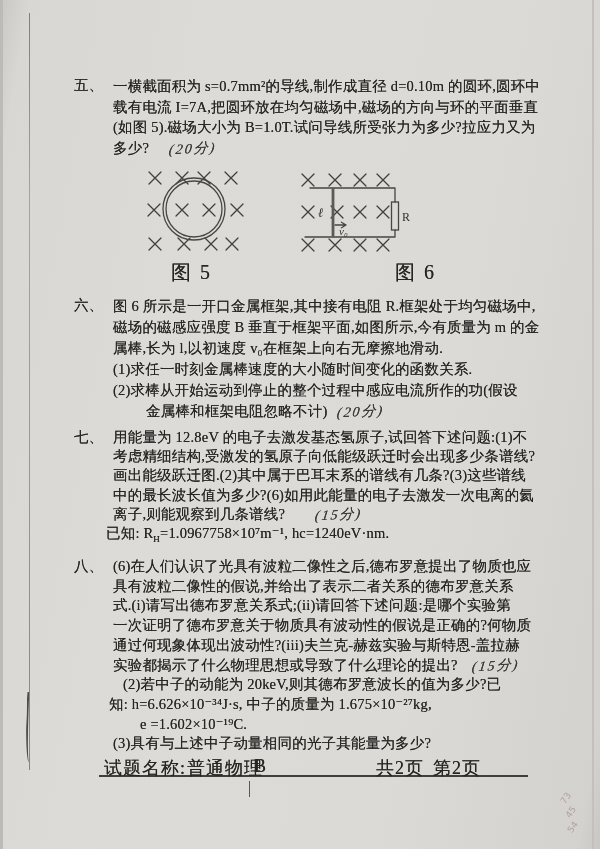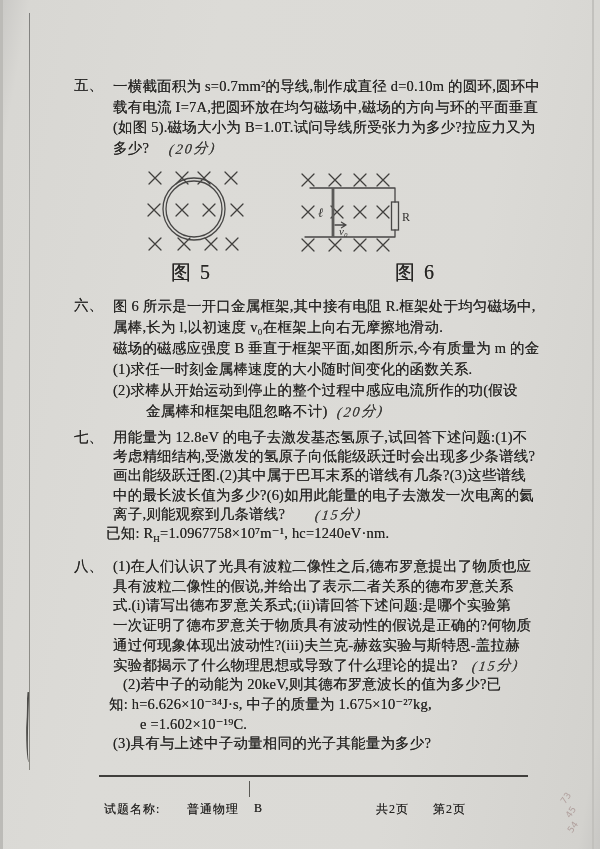--- a/index.html
+++ b/index.html
@@ -45,21 +45,21 @@
   .fig6{left:295px;top:168px;}
   .fig .stroke{stroke:#474645;stroke-width:1.3;fill:none;stroke-linecap:round;}
   .fig .xmk{stroke:#403f3d;stroke-width:1.25;fill:none;stroke-linecap:round;}
   .fig text{fill:#32312f;font-family:"Liberation Serif","DejaVu Serif",serif;}
   .caption{position:absolute;font-size:20px;letter-spacing:2px;white-space:nowrap;
     text-shadow:0 0 .5px rgba(45,44,42,.8);}
   .cap5{left:171px;top:259px;} .cap6{left:395px;top:259px;}
 
   
   .footer-rule{position:absolute;left:99px;top:775px;width:429px;height:2px;background:#403f3c;}
-  .ftext{position:absolute;top:801px;font-size:12px;white-space:nowrap;letter-spacing:1px;
+  .ftext{position:absolute;top:756px;font-size:18px;white-space:nowrap;letter-spacing:1px;
     text-shadow:0 0 .5px rgba(45,44,42,.8);}
   .f-label{left:104px;} .f-subject{left:187px;} .f-suffix{left:254px;font-family:"Liberation Serif",serif;}
   .f-total{left:376px;text-align:center;} .f-page{left:433px;}
   .pen-tick{position:absolute;left:249px;top:781px;width:1px;height:16px;background:#5a5955;}
 
   
   .pencil{position:absolute;font-size:9px;color:rgba(150,120,118,.55);
     font-family:"DejaVu Sans",sans-serif;transform:rotate(-55deg);white-space:nowrap;}
   .pc0{left:560px;top:793px;} .pc1{left:565px;top:807px;} .pc2{left:567px;top:822px;}
 </style>
@@ -132,22 +132,22 @@
     <text x="23" y="49" font-size="13" font-style="italic">ℓ</text>
     <text x="44" y="67" font-size="11" font-style="italic">v₀</text>
     <text x="107" y="53" font-size="12">R</text>
   </svg>
   <div class="caption cap6">图 6</div>
 
   <section class="problem p6">
     <span class="pnum">六、</span>
     <div class="plines">
       <div class="line">图 6 所示是一开口金属框架,其中接有电阻 R.框架处于均匀磁场中,</div>
+      <div class="line">磁场的磁感应强度 B 垂直于框架平面,如图所示,今有质量为 m 的金</div>
       <div class="line">属棒,长为 l,以初速度 v₀在框架上向右无摩擦地滑动.</div>
-      <div class="line">磁场的磁感应强度 B 垂直于框架平面,如图所示,今有质量为 m 的金</div>
       <div class="line"><span>(1)</span><span class="gap">求任一时刻金属棒速度的大小随时间变化的函数关系.</span></div>
       <div class="line"><span>(2)</span><span class="gap">求棒从开始运动到停止的整个过程中感应电流所作的功(假设</span></div>
       <div class="line"><span class="ind33">金属棒和框架电阻忽略不计)</span><span class="score m10">(20分)</span></div>
     </div>
   </section>
 
   <section class="problem p7">
     <span class="pnum">七、</span>
     <div class="plines">
       <div class="line">用能量为 12.8eV 的电子去激发基态氢原子,试回答下述问题:(1)不</div>
@@ -155,21 +155,21 @@
       <div class="line">画出能级跃迁图.(2)其中属于巴耳末系的谱线有几条?(3)这些谱线</div>
       <div class="line">中的最长波长值为多少?(6)如用此能量的电子去激发一次电离的氦</div>
       <div class="line"><span>离子,则能观察到几条谱线?</span><span class="score m30">(15分)</span></div>
       <div class="line"><span class="indm7">已知: R</span><sub class="tiny">H</sub><span>=1.0967758×10⁷m⁻¹, hc=1240eV·nm.</span></div>
     </div>
   </section>
 
   <section class="problem p8">
     <span class="pnum">八、</span>
     <div class="plines">
-      <div class="line">(1)在人们认识了光具有波粒二像性之后,德布罗意提出了物质也应</div>
+      <div class="line">(6)在人们认识了光具有波粒二像性之后,德布罗意提出了物质也应</div>
       <div class="line">具有波粒二像性的假说,并给出了表示二者关系的德布罗意关系</div>
       <div class="line">式.(i)请写出德布罗意关系式;(ii)请回答下述问题:是哪个实验第</div>
       <div class="line">一次证明了德布罗意关于物质具有波动性的假说是正确的?何物质</div>
       <div class="line">通过何现象体现出波动性?(iii)夫兰克-赫兹实验与斯特恩-盖拉赫</div>
       <div class="line"><span>实验都揭示了什么物理思想或导致了什么理论的提出?</span><span class="score m14">(15分)</span></div>
       <div class="line"><span class="ind25">(2)若中子的动能为 20keV,则其德布罗意波长的值为多少?已</span></div>
       <div class="line"><span class="indm4">知: h=6.626×10⁻³⁴J·s, 中子的质量为 1.675×10⁻²⁷kg,</span></div>
       <div class="line"><span class="ind27">e =1.602×10⁻¹⁹C.</span></div>
       <div class="line"><span class="ind28">(3)具有与上述中子动量相同的光子其能量为多少?</span></div>
     </div>

